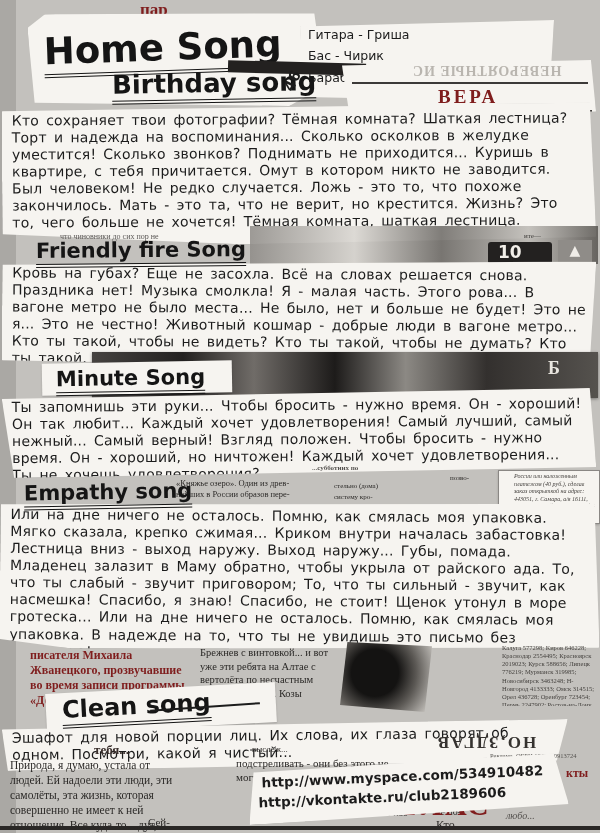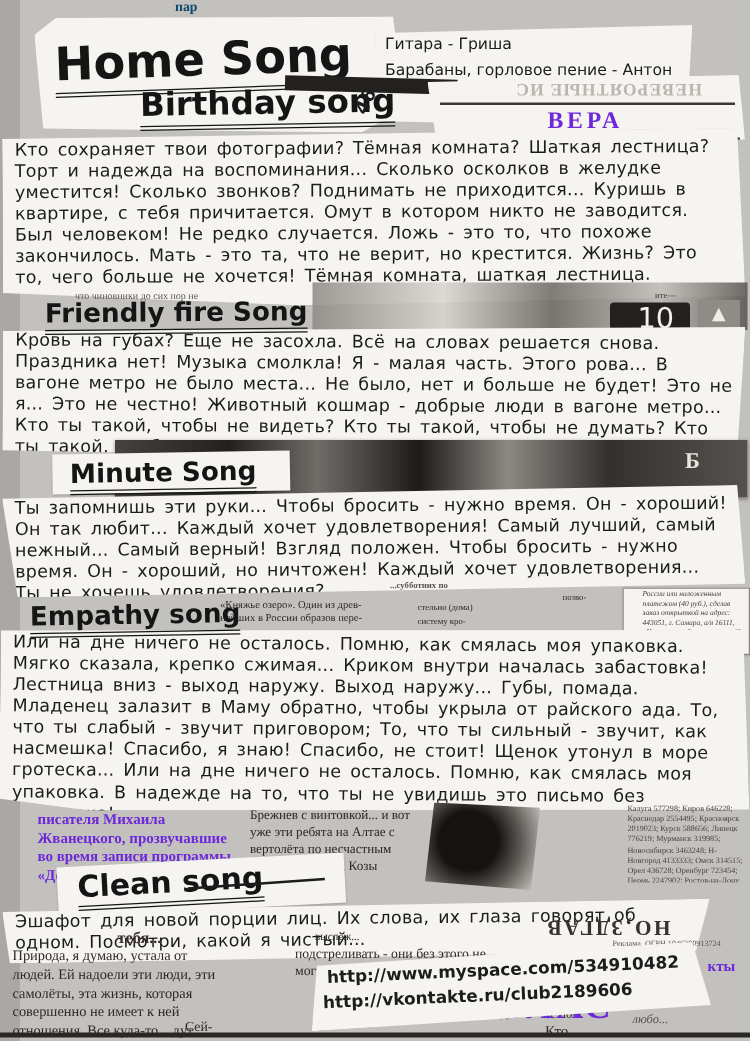--- a/index.html
+++ b/index.html
@@ -6,46 +6,47 @@
   #page{position:relative;width:600px;height:833px;background:#c3c1bd;overflow:hidden;
         font-family:"DejaVu Sans",sans-serif;}
   .abs{position:absolute;}
   .scrap{position:absolute;background:#f6f4f0;box-shadow:0 1px 3px rgba(0,0,0,.30);}
   .soft{box-shadow:0 1px 2px rgba(0,0,0,.18);}
   .hand{font-family:"DejaVu Sans",sans-serif;color:#1c1c1c;}
   .lyrics{font-size:14px;line-height:1.22;letter-spacing:.2px;word-spacing:2.5px;}
   .hand-title{font-weight:bold;color:#151515;display:inline-block;
               border-bottom:4px double #151515;padding-bottom:1px;}
   .news{font-family:"Liberation Serif",serif;color:#2b2927;}
-  .news-bold{font-family:"Liberation Serif",serif;font-weight:bold;color:#6d28d9;}
+  .news-bold{font-family:"Liberation Serif",serif;font-weight:bold;color:#7f1d1d;}
   .tiny{font-size:7px;line-height:1.25;margin-left:12px;}
   .flip{transform:rotate(180deg);}
   .ghost{color:#b9b5af;}
   .dark{background:#232120;}
   .rule{background:#3c3a38;}
 </style>
 </head>
 <body>
 
 <div id="page">
 
   <div class="abs" style="left:0;top:0;width:16px;height:833px;background:#aaa8a4;"></div>
   <div class="abs" style="left:0;top:826px;width:600px;height:4px;background:#2a2826;"></div>
 
-  <div class="abs news-bold" style="left:140px;top:0;font-size:11px;color:#0c4a6e;">пар</div>
+  <div class="abs news-bold" style="left:140px;top:0;font-size:17px;color:#7f1d1d;">пар</div>
   <div class="abs dark" style="left:112px;top:16px;width:92px;height:13px;"></div>
 
   <div class="scrap" style="left:28px;top:12px;width:296px;height:96px;transform:rotate(-1deg);
               clip-path:polygon(0 14%,6% 0,97% 4%,100% 80%,88% 100%,2% 92%);">
     <div class="hand hand-title" style="margin:14px 0 0 16px;font-size:37px;transform:rotate(-1deg);">Home Song</div>
   </div>
 
   <div class="scrap soft hand" style="left:300px;top:20px;width:238px;height:74px;padding:4px 8px;
               clip-path:polygon(0 8%,100% 0,98% 100%,2% 94%);font-size:12.5px;line-height:1.7;">
     <div>Гитара - Гриша</div>
+    <div>Бас - Чирик</div>
     <div>Барабаны, горловое пение - Антон</div>
   </div>
 
   <div class="abs dark" style="left:228px;top:62px;width:138px;height:12px;transform:rotate(1.5deg);"></div>
   <div class="abs hand hand-title" style="left:112px;top:68px;font-size:26px;transform:rotate(-1deg);">Birthday song</div>
   <div class="abs hand" style="left:282px;top:72px;font-size:15px;font-weight:bold;transform:rotate(-65deg);">46</div>
 
   <div class="scrap soft" style="left:342px;top:60px;width:254px;height:56px;
               clip-path:polygon(0 10%,98% 0,100% 92%,3% 100%);">
     <div class="abs news-bold flip ghost" style="left:70px;top:2px;font-size:14px;letter-spacing:1px;">НЕВЕРОЯТНЫЕ ИС</div>
@@ -58,21 +59,21 @@
               clip-path:polygon(0 4%,99% 0,100% 96%,40% 100%,0 92%);">
     <div class="hand lyrics" style="padding:7px 10px 0 10px;">Кто сохраняет твои фотографии? Тёмная комната? Шаткая лестница? Торт и надежда на воспоминания... Сколько осколков в желудке уместится! Сколько звонков? Поднимать не приходится... Куришь в квартире, с тебя причитается. Омут в котором никто не заводится. Был человеком! Не редко случается. Ложь - это то, что похоже закончилось. Мать - это та, что не верит, но крестится. Жизнь? Это то, чего больше не хочется! Тёмная комната, шаткая лестница.</div>
   </div>
 
   <div class="abs news tiny" style="left:48px;top:232px;font-size:8px;color:#5a5755;">что чиновники до сих пор не</div>
   <div class="abs" style="left:250px;top:226px;width:348px;height:38px;
               background:linear-gradient(90deg,#8d8a86,#d8d5d0 30%,#6b6864 55%,#bcb9b4 80%,#56534f);opacity:.85;"></div>
   <div class="abs news tiny" style="left:512px;top:232px;color:#3b3937;text-align:right;">ите—</div>
   <div class="abs news tiny" style="left:512px;top:244px;color:#3b3937;">чне—</div>
   <div class="abs dark" style="left:488px;top:242px;width:64px;height:22px;border-radius:3px;">
-    <span style="color:#f2efe9;font-weight:normal;font-size:23px;margin-left:22px;">10</span>
+    <span style="color:#f2efe9;font-weight:bold;font-size:17px;margin-left:10px;">10</span>
   </div>
   <div class="abs" style="left:558px;top:240px;width:34px;height:26px;background:#8f8c88;text-align:center;">
     <span style="color:#f0ede8;font-size:14px;">▲</span>
   </div>
 
   <div class="abs hand hand-title" style="left:36px;top:238px;font-size:21px;transform:rotate(-0.5deg);z-index:3;">Friendly fire Song</div>
 
   <div class="scrap" style="left:2px;top:260px;width:594px;height:106px;transform:rotate(0.3deg);
               clip-path:polygon(0 6%,100% 0,99% 94%,55% 100%,0 96%);">
     <div class="hand lyrics" style="padding:6px 10px 0 10px;">Кровь на губах? Еще не засохла. Всё на словах решается снова. Праздника нет! Музыка смолкла! Я - малая часть. Этого рова... В вагоне метро не было места... Не было, нет и больше не будет! Это не я... Это не честно! Животный кошмар - добрые люди в вагоне метро... Кто ты такой, чтобы не видеть? Кто ты такой, чтобы не думать? Кто ты такой, чтобы не слышать? Кто ты такой? Никто! В вагоне метро...</div>

